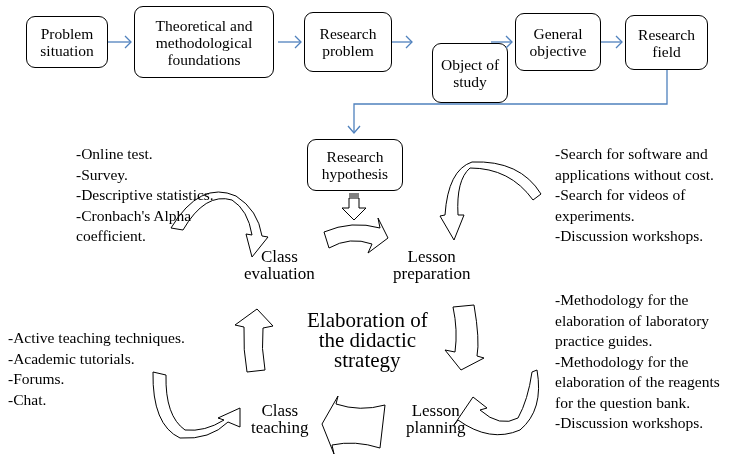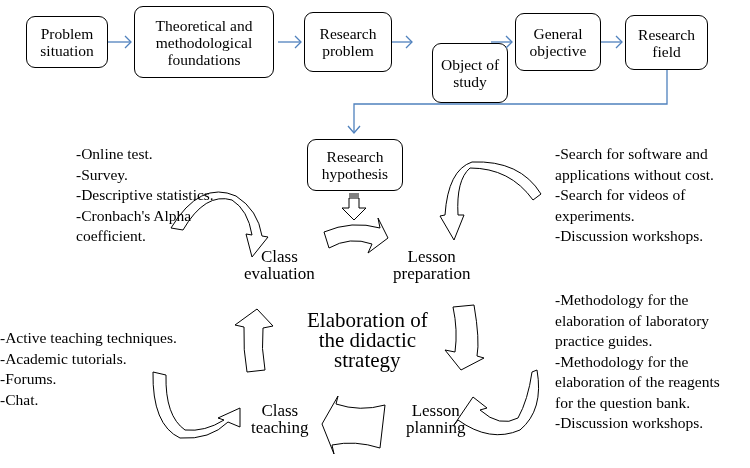--- a/index.html
+++ b/index.html
@@ -112,21 +112,21 @@
 -Search for videos of
 experiments.
 -Discussion workshops.</div>
 <div class="txt" style="left:555px;top:290px;">-Methodology for the
 elaboration of laboratory
 practice guides.
 -Methodology for the
 elaboration of the reagents
 for the question bank.
 -Discussion workshops.</div>
-<div class="txt" style="left:0;top:328px;">-Active teaching techniques.
+<div class="txt" style="left:8px;top:328px;">-Active teaching techniques.
 -Academic tutorials.
 -Forums.
 -Chat.</div>
 
 <div class="lbl" style="left:244px;top:248px;">Class
 evaluation</div>
 <div class="lbl" style="left:393px;top:248px;">Lesson
 preparation</div>
 <div class="lbl" style="left:406px;top:402px;">Lesson
 planning</div>

